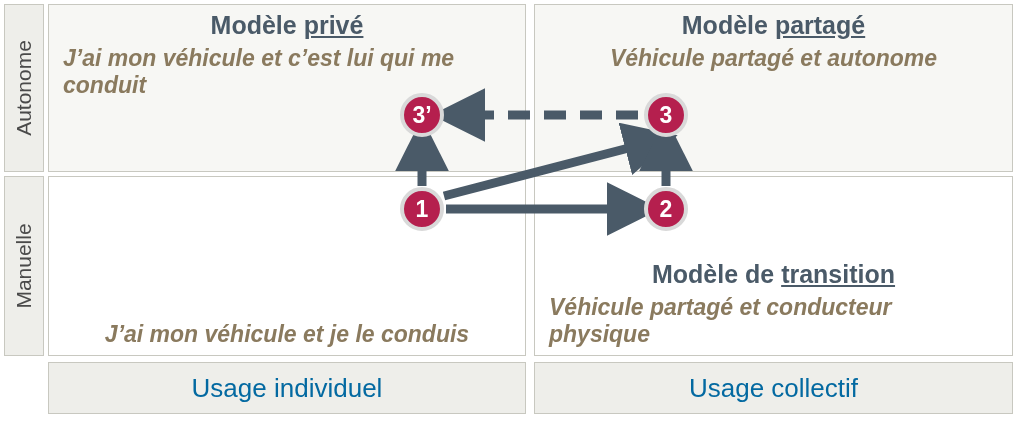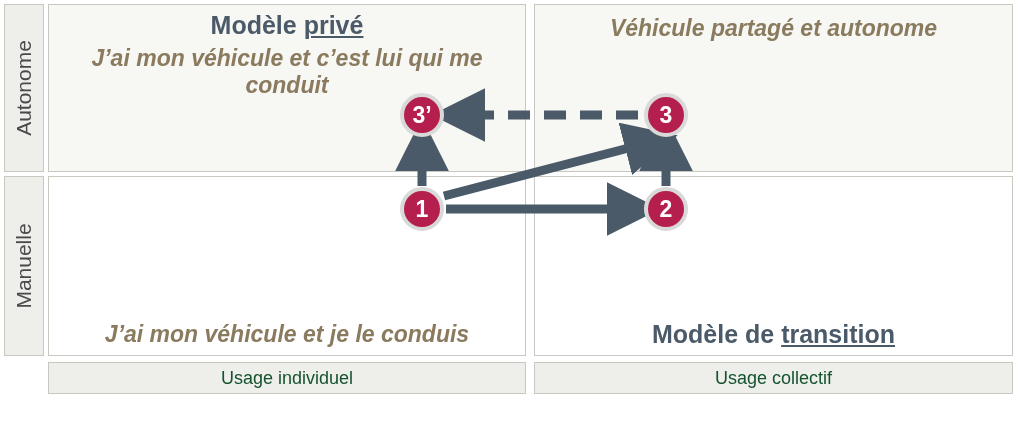--- a/index.html
+++ b/index.html
@@ -88,38 +88,37 @@
   }
   .q-title .u {
     text-decoration: underline;
     margin-top: 8px;
   }
   .q-desc {
     font-size: 23px;
     font-style: italic;
     font-weight: bold;
     color: #8a7a5e;
-    text-align: center;
     line-height: 1.2;
     margin: 4px 0 0 0;
     font-family: "Liberation Sans", sans-serif;
   }
 
   
   .col-label {
     position: absolute;
     background: #eeeeea;
     border: 1px solid #c8c8c0;
     box-sizing: border-box;
     display: flex;
     align-items: center;
     justify-content: center;
-    font-size: 18px;
-    color: #14532d;
-    height: 32px;
+    font-size: 26px;
+    color: #0369a1;
+    height: 52px;
     top: 362px;
     font-family: "Liberation Sans", sans-serif;
   }
   #col-individuel { left: 48px;  width: 478px; }
   #col-collectif  { left: 534px; width: 479px; }
 
   
   #arrows {
     position: absolute;
     left: 0;
@@ -164,31 +163,35 @@
   </div>
 
   <div class="quadrant q-shaded" id="q-prive">
     <div class="q-title">
       <span>Modèle </span><span class="u">privé</span>
     </div>
     <div class="q-desc">J’ai mon véhicule et c’est lui qui me conduit</div>
   </div>
 
   <div class="quadrant q-shaded" id="q-partage">
+    <div class="q-title">
+      <span>Modèle </span><span class="u">partagé</span>
+    </div>
     <div class="q-desc">Véhicule partagé et autonome</div>
   </div>
 
   <div class="quadrant bottom" id="q-actuel">
     <div class="q-desc">J’ai mon véhicule et je le conduis</div>
   </div>
 
   <div class="quadrant bottom" id="q-transition">
     <div class="q-title">
       <span>Modèle de </span><span class="u">transition</span>
     </div>
+    <div class="q-desc">Véhicule partagé et conducteur physique</div>
   </div>
 
   <div class="col-label" id="col-individuel">Usage individuel</div>
   <div class="col-label" id="col-collectif">Usage collectif</div>
 
   <svg id="arrows" viewBox="0 0 1017 424" xmlns="http://www.w3.org/2000/svg">
     <defs>
       <marker id="ah" markerWidth="6" markerHeight="6" refX="2.6" refY="3" orient="auto">
         <path d="M0,0 L6,3 L0,6 z" fill="#4a5a68"></path>
       </marker>

